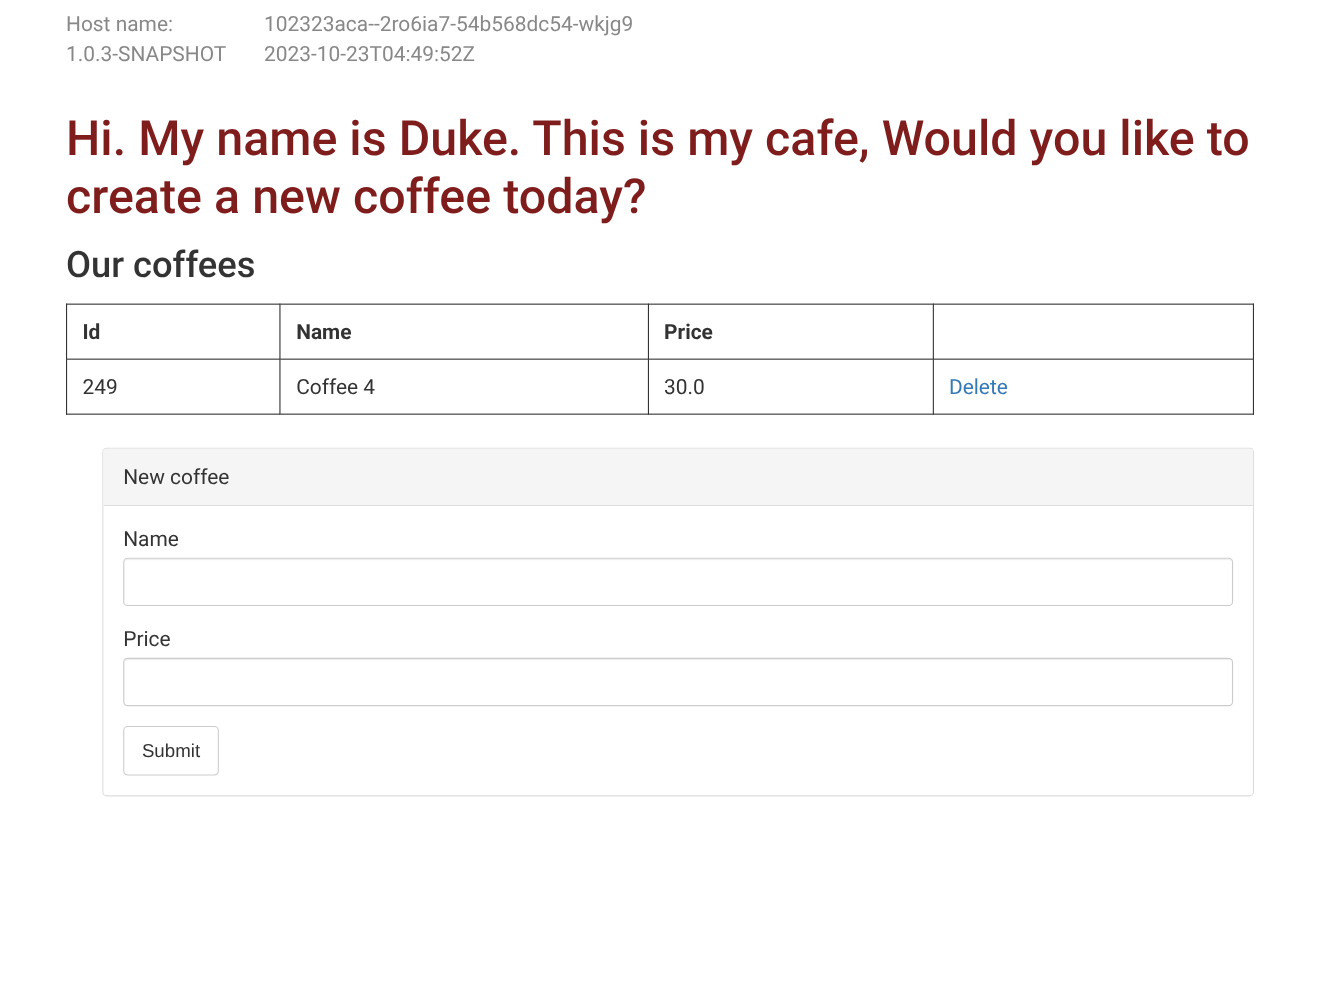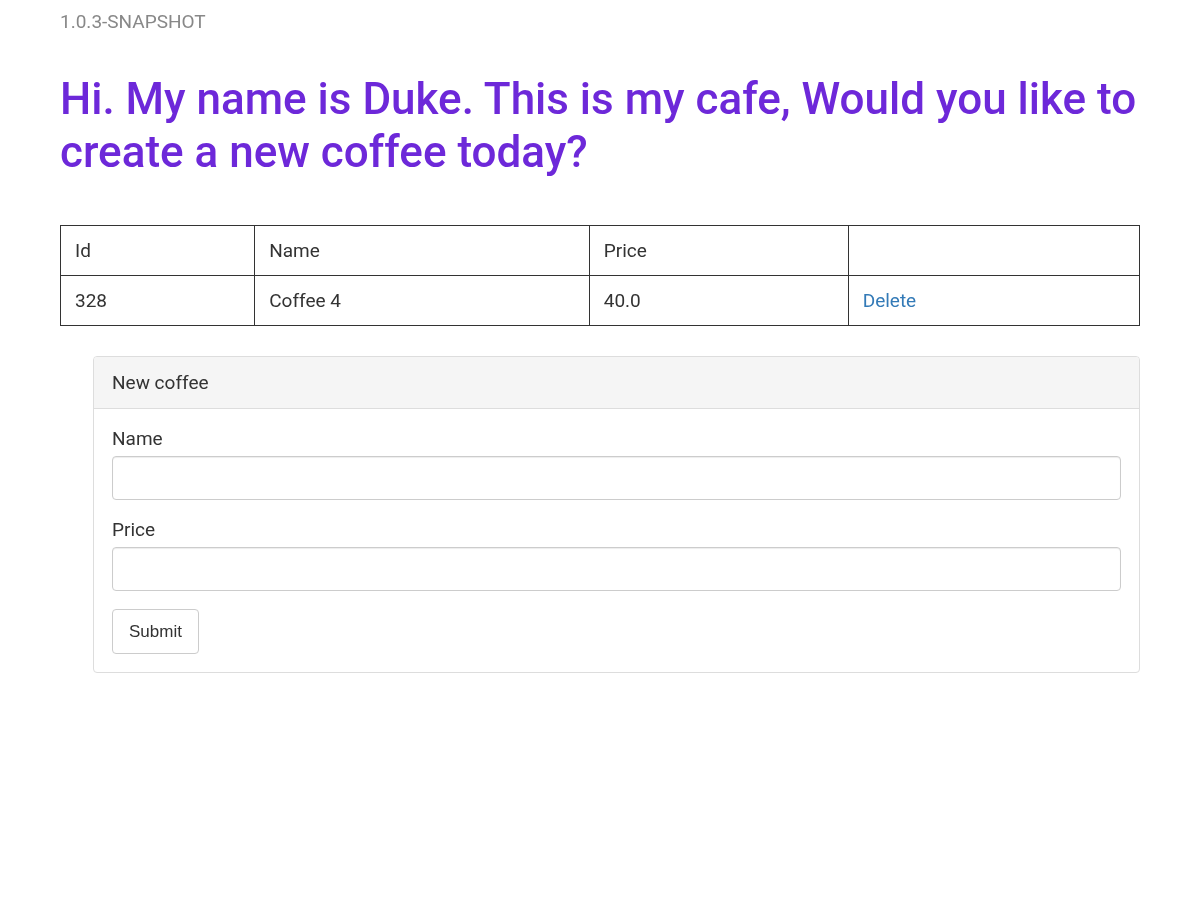--- a/index.html
+++ b/index.html
@@ -28,44 +28,44 @@
     .info-label {
       width: 180px;
       flex-shrink: 0;
     }
     .info-value {
       flex: 1;
     }
     h1 {
       font-size: 44px;
       font-weight: 500;
-      color: #6d28d9;
+      color: #7f1d1d;
       line-height: 1.2;
       margin-top: 40px;
-      margin-bottom: 46px;
+      margin-bottom: 16px;
     }
     h2 {
       font-size: 33px;
       font-weight: 500;
       color: #333;
       margin-bottom: 15px;
     }
     table {
       width: 100%;
       border-collapse: collapse;
       margin-bottom: 30px;
     }
     th, td {
       border: 1px solid #333;
       padding: 13px 14px;
       text-align: left;
       font-size: 19px;
     }
     th {
-      font-weight: 400;
+      font-weight: 700;
       color: #333;
       padding-left: 14px;
     }
     td {
       font-weight: 400;
       color: #333;
     }
     .col-id { width: 18%; }
     .col-name { width: 31%; }
     .col-price { width: 24%; }
@@ -128,40 +128,46 @@
       border-radius: 4px;
       cursor: pointer;
     }
   </style>
 </head>
 <body>
 
 <div class="container">
 
   <div class="info-row">
+    <span class="info-label">Host name:</span>
+    <span class="info-value">102323aca--2ro6ia7-54b568dc54-wkjg9</span>
+  </div>
+  <div class="info-row">
     <span class="info-label">1.0.3-SNAPSHOT</span>
+    <span class="info-value">2023-10-23T04:49:52Z</span>
   </div>
 
   <h1>Hi. My name is Duke. This is my cafe, Would you like to create a new coffee today?</h1>
 
+  <h2>Our coffees</h2>
 
   <table>
     <thead>
       <tr>
         <th class="col-id">Id</th>
         <th class="col-name">Name</th>
         <th class="col-price">Price</th>
         <th class="col-action"></th>
       </tr>
     </thead>
     <tbody id="coffee-rows">
         <tr>
-          <td>328</td>
+          <td>249</td>
           <td>Coffee 4</td>
-          <td>40.0</td>
+          <td>30.0</td>
           <td><a class="delete-link">Delete</a></td>
         </tr>
       </tbody>
   </table>
 
   <div class="panel">
     <div class="panel-heading">New coffee</div>
     <div class="panel-body">
       <div class="form-group">
         <label>Name</label>

